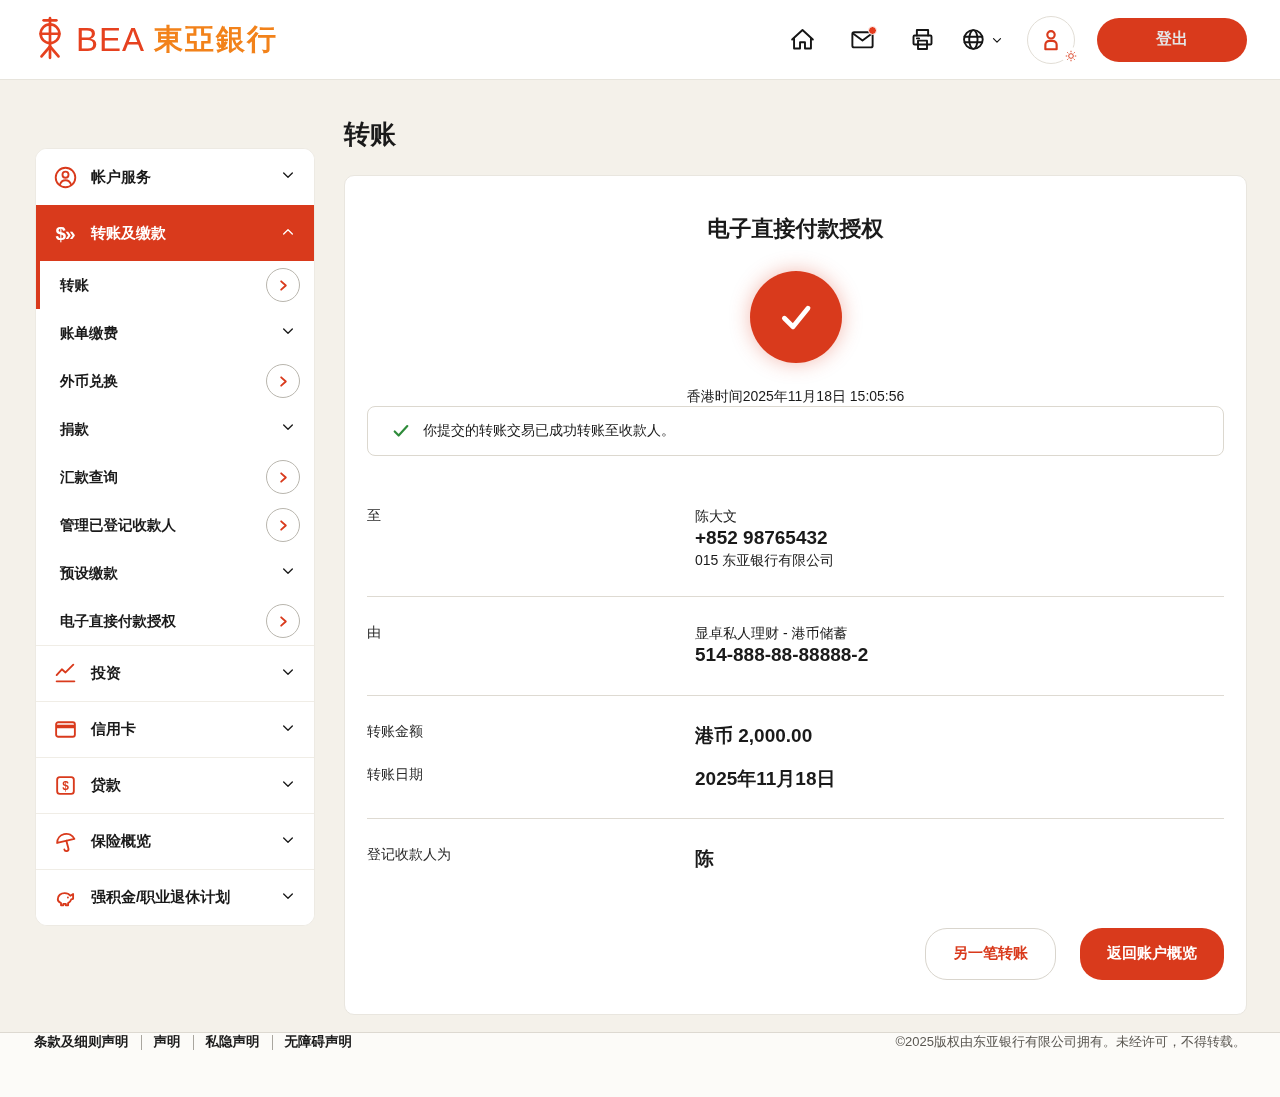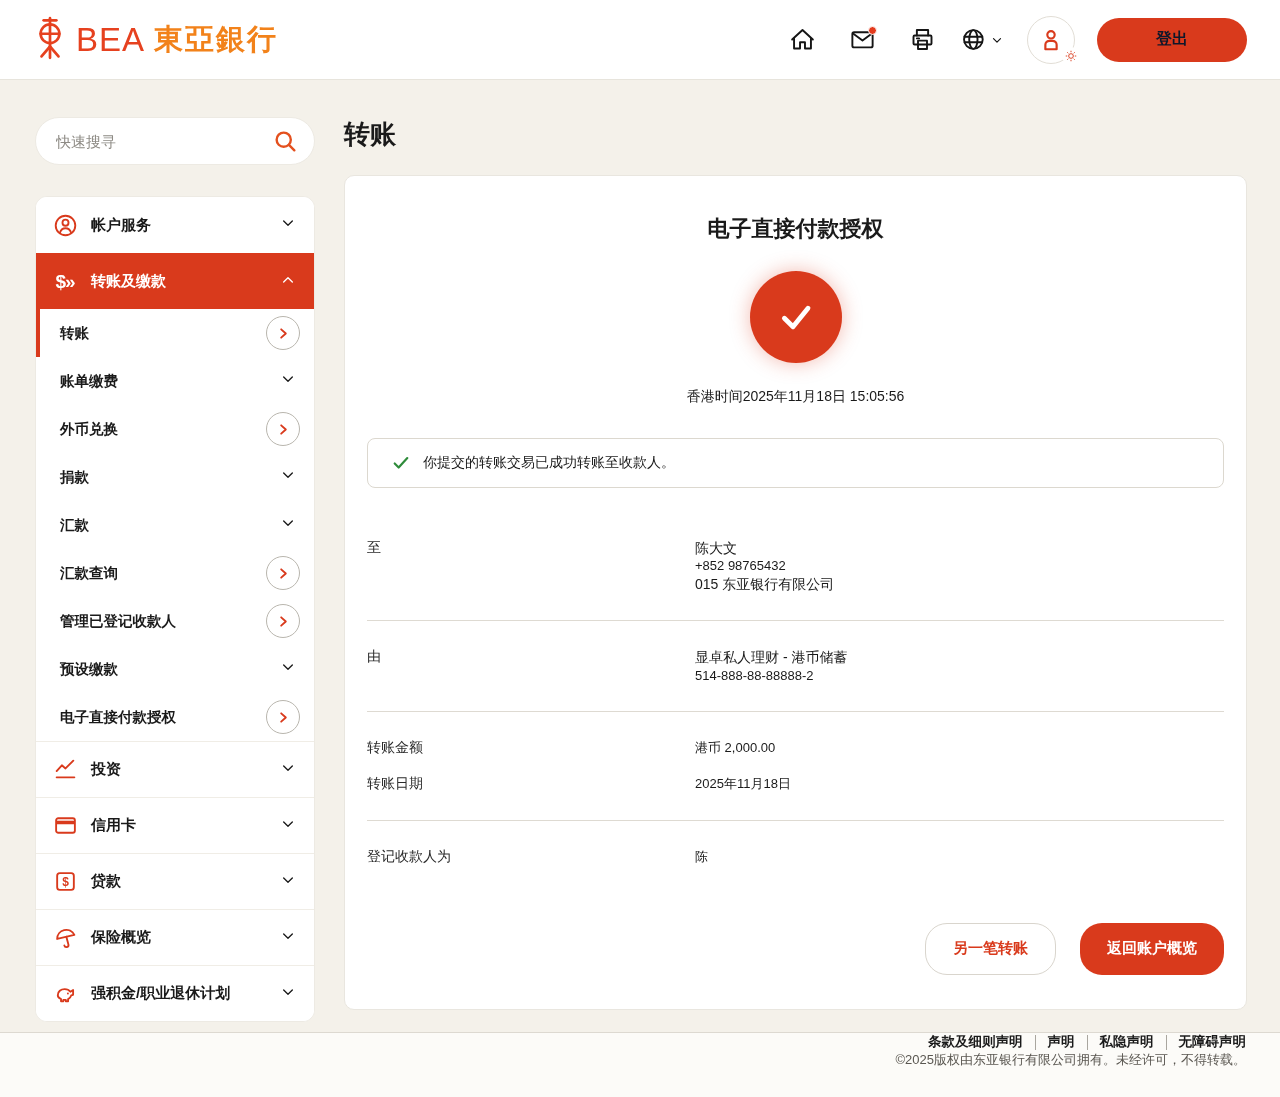--- a/index.html
+++ b/index.html
@@ -29,21 +29,21 @@
     width:48px; height:48px; border-radius:50%; background:#fff; border:1px solid #e2ded6;
     display:flex; align-items:center; justify-content:center; position:relative; cursor:pointer; margin:0 8px;
   }
   .avatar svg.person { width:26px; height:26px; stroke:#d93a1c; fill:none; stroke-width:2; stroke-linejoin:round; }
   .avatar-gear {
     position:absolute; right:-6px; bottom:-2px; width:18px; height:18px; background:#fff; border-radius:50%;
     display:flex; align-items:center; justify-content:center;
   }
   .avatar-gear svg { width:14px; height:14px; stroke:#d93a1c; fill:none; stroke-width:1.6; }
   .logout-btn {
-    width:150px; height:44px; border:none; border-radius:22px; background:#d93a1c; color:#0f172a;
+    width:150px; height:44px; border:none; border-radius:22px; background:#d93a1c; color:#e5e5e5;
     font-size:16px; font-weight:700; cursor:pointer; font-family:inherit;
   }
 
   
   .page { display:flex; gap:29px; padding:37px 33px 0 35px; }
 
   
   .sidebar { width:280px; flex:none; }
   .search {
     height:48px; background:#fff; border:1px solid #edeae3; border-radius:24px;
@@ -95,46 +95,46 @@
   .check-wrap { display:flex; justify-content:center; margin-top:27px; }
   .check-circle {
     width:92px; height:92px; border-radius:50%; background:#d93a1c;
     display:flex; align-items:center; justify-content:center;
     box-shadow:0 0 20px rgba(217,58,28,.35);
   }
   .check-circle svg { width:48px; height:48px; stroke:#fff; fill:none; stroke-width:2.4; stroke-linecap:round; stroke-linejoin:round; }
   .timestamp { text-align:center; margin-top:25px; font-size:14px; }
 
   .alert {
-    margin-top:32px; border:1px solid #dcd8cf; border-radius:8px; padding:15px 24px;
+    border:1px solid #dcd8cf; border-radius:8px; padding:15px 24px;
     display:flex; align-items:center; gap:13px; font-size:14px; font-weight:500;
   }
   .alert svg { width:18px; height:18px; stroke:#2e8b3a; fill:none; stroke-width:2.4; stroke-linecap:round; stroke-linejoin:round; flex:none; }
 
   .details { margin-top:24px; }
   .detail-group { padding:27px 0; border-bottom:1px solid #dedad2; }
   .detail-group.last { border-bottom:none; }
   .detail-row { display:flex; }
   .detail-row + .detail-row { margin-top:18px; }
   .detail-label { width:328px; flex:none; font-size:14px; color:#2a2a2a; }
   .detail-value { font-size:14px; line-height:1.32; }
-  .v-strong { font-weight:400; font-size:13px; }
+  .v-strong { font-weight:700; font-size:19px; }
 
   .buttons { display:flex; justify-content:flex-end; gap:24px; margin-top:30px; }
   .btn {
     height:52px; border-radius:22px; padding:0 27px; font-size:15px; font-weight:700;
     display:flex; align-items:center; cursor:pointer; font-family:inherit;
   }
   .btn-outline { background:#fff; border:1px solid #d9d5cd; color:#d93a1c; }
   .btn-primary { background:#d93a1c; border:none; color:#fff; }
 
   
   .footer {
     position:absolute; left:0; bottom:0; width:100%; height:65px; background:#fcfbf8;
-    border-top:1px solid #ddd9d1; display:flex; align-items:flex-end; padding:0 34px;flex-direction:column;
+    border-top:1px solid #ddd9d1; display:flex; align-items:flex-start; padding:0 34px;
   }
   .footer-links { display:flex; align-items:center; }
   .footer-link { font-size:13.5px; font-weight:700; color:#1a1a1a; cursor:pointer; }
   .fl-sep { width:1px; height:15px; background:#a9a69f; margin:0 12px; }
   .copyright { margin-left:auto; font-size:13px; color:#5a5751; }
 </style>
 </head>
 <body>
 
 <div class="header">
@@ -199,29 +199,20 @@
         </svg>
       </span>
     </div>
     <button class="logout-btn">登出</button>
   </div>
 </div>
 
 <div class="page">
 
   <div class="sidebar">
-    <div class="search">
-      <input type="text" placeholder="快速搜寻" style="">
-      <button class="search-btn">
-        <svg viewBox="0 0 24 24">
-          <circle cx="10.3" cy="10.3" r="6.8"></circle>
-          <path d="m15.3 15.3 5.2 5.2"></path>
-        </svg>
-      </button>
-    </div>
 
     <div class="menu">
 
       <div class="menu-item">
         <span class="mi-icon">
           <svg viewBox="0 0 24 24">
             <circle cx="12" cy="12" r="9.4"></circle>
             <circle cx="12" cy="9.3" r="2.9"></circle>
             <path d="M6.6 19c.9-3 3-4.4 5.4-4.4s4.5 1.4 5.4 4.4"></path>
           </svg>
@@ -265,28 +256,20 @@
       <div class="sub-item">
         <span class="sub-label">外币兑换</span>
         <span class="circle-arrow">
           <svg viewBox="0 0 14 14">
               <path d="m4.5 2.5 5 4.5-5 4.5"></path>
             </svg>
         </span>
       </div>
       <div class="sub-item">
         <span class="sub-label">捐款</span>
-        <span class="sub-chev">
-          <svg viewBox="0 0 24 24">
-              <path d="m5.5 9 6.5 6.5L18.5 9"></path>
-            </svg>
-        </span>
-      </div>
-      <div class="sub-item">
-        <span class="sub-label">汇款</span>
         <span class="sub-chev">
           <svg viewBox="0 0 24 24">
               <path d="m5.5 9 6.5 6.5L18.5 9"></path>
             </svg>
         </span>
       </div>
       <div class="sub-item">
         <span class="sub-label">汇款查询</span>
         <span class="circle-arrow">
           <svg viewBox="0 0 14 14">

